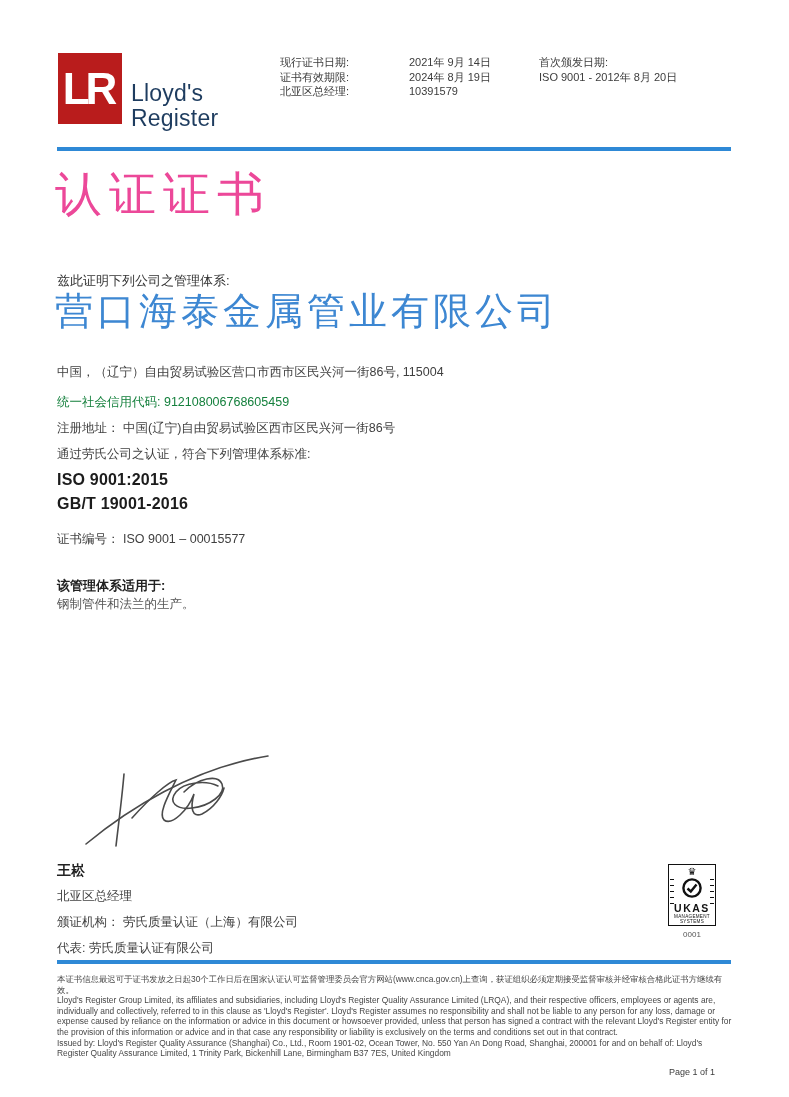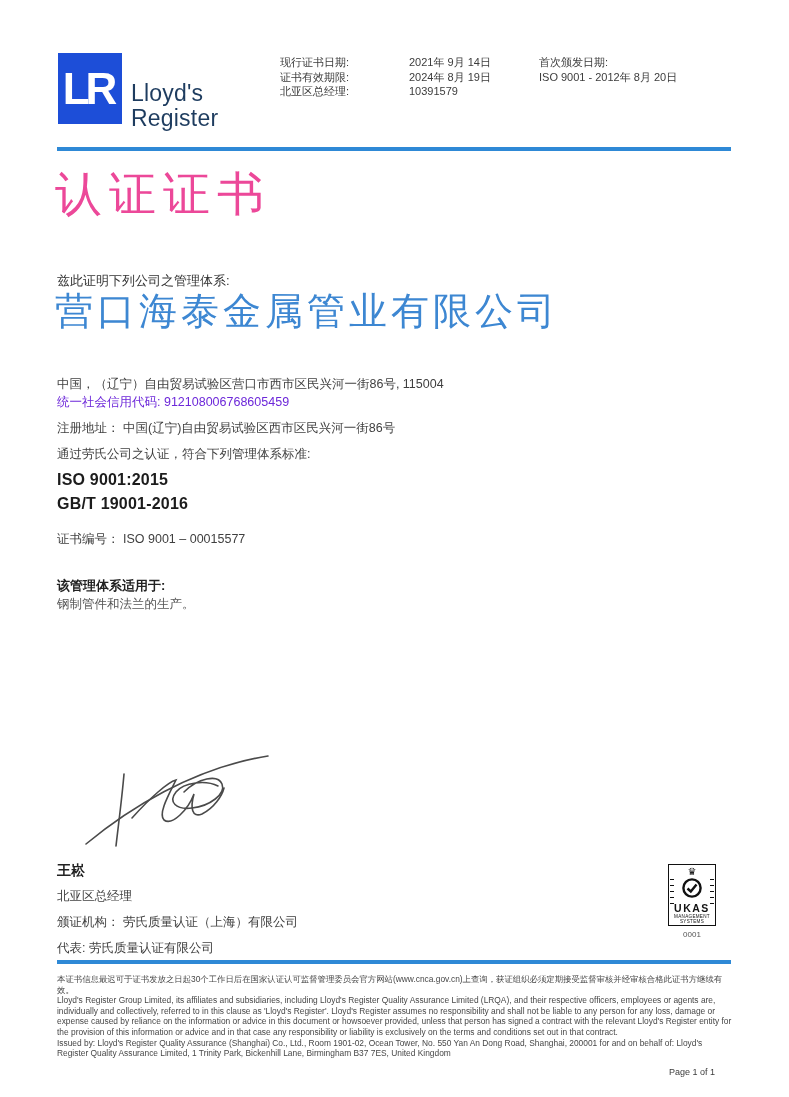--- a/index.html
+++ b/index.html
@@ -6,21 +6,21 @@
   html,body { background:#ffffff; }
   body {
     width:789px; height:1097px; position:relative; overflow:hidden;
     font-family:"Liberation Sans", sans-serif; color:#3a3a3a;
   }
   .page { position:absolute; inset:0; background:#fff; }
 
   
   .logo-square {
     position:absolute; left:58px; top:53px; width:64px; height:71px;
-    background:#1d4ed8; display:flex; align-items:center; justify-content:center;
+    background:#b91c1c; display:flex; align-items:center; justify-content:center;
   }
   .logo-monogram {
     color:#fff; font-weight:bold; font-size:44px; letter-spacing:-4px;
     font-family:"Liberation Sans", sans-serif; line-height:1; padding-right:4px;
   }
   .brand-word {
     position:absolute; left:131px; top:81px; color:#1E3C5F;
     font-size:23px; line-height:25px; font-weight:400; letter-spacing:0.2px;
   }
   .hdr-col { position:absolute; top:55px; font-size:11px; line-height:14.5px; color:#3c3c3c; }
@@ -35,22 +35,22 @@
   
   .doc-title {
     position:absolute; left:55px; top:163px; font-family:"DejaVu Serif", serif;
     font-size:47px; color:#ec4899; letter-spacing:7px; font-weight:400;
   }
   .intro   { position:absolute; left:57px; top:272px; font-size:13px; color:#333; }
   .company {
     position:absolute; left:55px; top:286px; font-size:38px; color:#3D87D2;
     letter-spacing:4px; font-weight:500; white-space:nowrap;
   }
-  .addr    { position:absolute; left:57px; top:376px; font-size:12.5px; color:#3f3f3f; }
-  .credit  { position:absolute; left:57px; top:394px; font-size:12.5px; color:#6d28d9; }
+  .addr    { position:absolute; left:57px; top:364px; font-size:12.5px; color:#3f3f3f; }
+  .credit  { position:absolute; left:57px; top:394px; font-size:12.5px; color:#15803d; }
   .regaddr { position:absolute; left:57px; top:420px; font-size:12.5px; color:#3f3f3f; }
   .approval{ position:absolute; left:57px; top:446px; font-size:12.5px; color:#3f3f3f; }
   .standards {
     position:absolute; left:57px; top:468px; font-size:16px; font-weight:bold;
     color:#1c1c1c; line-height:24px; letter-spacing:0.2px;
   }
   .certno  { position:absolute; left:57px; top:531px; font-size:12.5px; color:#3f3f3f; }
   .certno .val { }
   .scope-h { position:absolute; left:57px; top:577px; font-size:13px; font-weight:bold; color:#222; }
   .scope-t { position:absolute; left:57px; top:596px; font-size:12.5px; color:#565656; }

